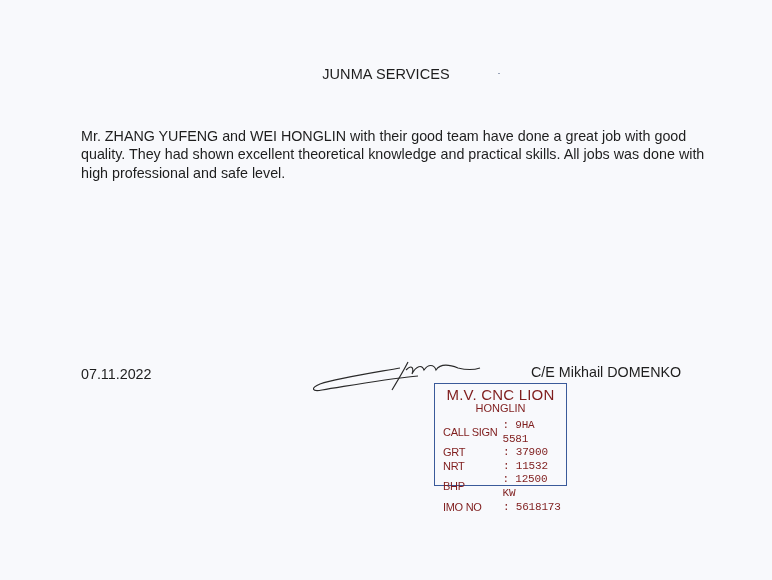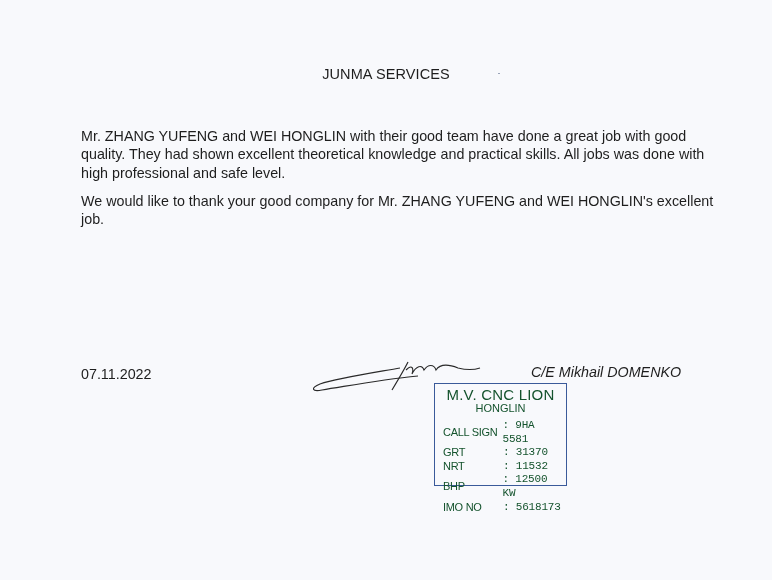--- a/index.html
+++ b/index.html
@@ -15,46 +15,45 @@
     position: absolute; left: 0; top: 66px; width: 772px;
     text-align: center; font-size: 14.5px; letter-spacing: 0.1px;
   }
   .speck { position: absolute; left: 498px; top: 73px; width: 2px; height: 1px; background: #9aa4b8; }
   .body-text {
     position: absolute; left: 81px; top: 127px; width: 640px;
     font-size: 14.3px; line-height: 18.3px;
   }
   .body-text p { margin: 0 0 10px 0; }
   .date { position: absolute; left: 81px; top: 366px; font-size: 14.3px; }
-  .signer { position: absolute; left: 531px; top: 364px; font-size: 14.3px; font-style: italic; }
+  .signer { position: absolute; left: 531px; top: 364px; font-size: 14.3px; }
   .signature { position: absolute; left: 308px; top: 356px; width: 180px; height: 40px; }
   .stamp {
     position: absolute; left: 434px; top: 383px;
     width: 133px; height: 103px;
     border: 1.5px solid #3a5a9a;
-    color: #14532d;
+    color: #7f1d1d;
     box-sizing: border-box;
   }
   .stamp .ship { position: absolute; left: 0; width: 100%; top: 2px; text-align: center; font-size: 15px; letter-spacing: 0.2px; }
   .stamp .port { position: absolute; left: 0; width: 100%; top: 18px; text-align: center; font-size: 11px; }
   .stamp .rows { position: absolute; left: 8px; top: 35px; font-size: 11px; line-height: 13.6px; }
   .stamp .row { display: flex; align-items: center; }
   .stamp .k { width: 60px; letter-spacing: -0.3px; }
   .stamp .v { letter-spacing: -0.2px; font-family: Liberation Mono, monospace; }
 </style>
 </head>
 <body>
 
 <div class="page">
   <div class="title">JUNMA SERVICES</div>
   <div class="speck"></div>
 
   <div class="body-text">
     <p>Mr. ZHANG YUFENG and WEI HONGLIN with their good team have done a great job with good quality. They had shown excellent theoretical knowledge and practical skills. All jobs was done with high professional and safe level.</p>
-    <p>We would like to thank your good company for Mr. ZHANG YUFENG and WEI HONGLIN's excellent job.</p>
   </div>
 
   <div class="date">07.11.2022</div>
 
   <svg class="signature" viewBox="0 0 180 40">
     <path d="M92 12 C70 16, 30 22, 12 28 C2 32, 4 36, 14 34 C40 30, 70 24, 110 20" fill="none" stroke="#2a2a2a" stroke-width="1.2"></path>
     <path d="M100 6 C96 14, 90 24, 84 34" fill="none" stroke="#2a2a2a" stroke-width="1.2"></path>
     <path d="M98 14 C104 8, 106 12, 104 18 C108 10, 114 8, 116 14 C120 8, 126 8, 128 14 C132 8, 140 8, 150 12 C158 14, 166 14, 172 12" fill="none" stroke="#2a2a2a" stroke-width="1.1"></path>
   </svg>
 
@@ -63,21 +62,21 @@
   <div class="stamp">
     <div class="ship">M.V. CNC LION</div>
     <div class="port">HONGLIN</div>
     <div class="rows">
       <div class="row">
         <span class="k">CALL SIGN</span>
         <span class="v">: 9HA 5581</span>
       </div>
       <div class="row">
         <span class="k">GRT</span>
-        <span class="v">: 31370</span>
+        <span class="v">: 37900</span>
       </div>
       <div class="row">
         <span class="k">NRT</span>
         <span class="v">: 11532</span>
       </div>
       <div class="row">
         <span class="k">BHP</span>
         <span class="v">: 12500 KW</span>
       </div>
       <div class="row">

